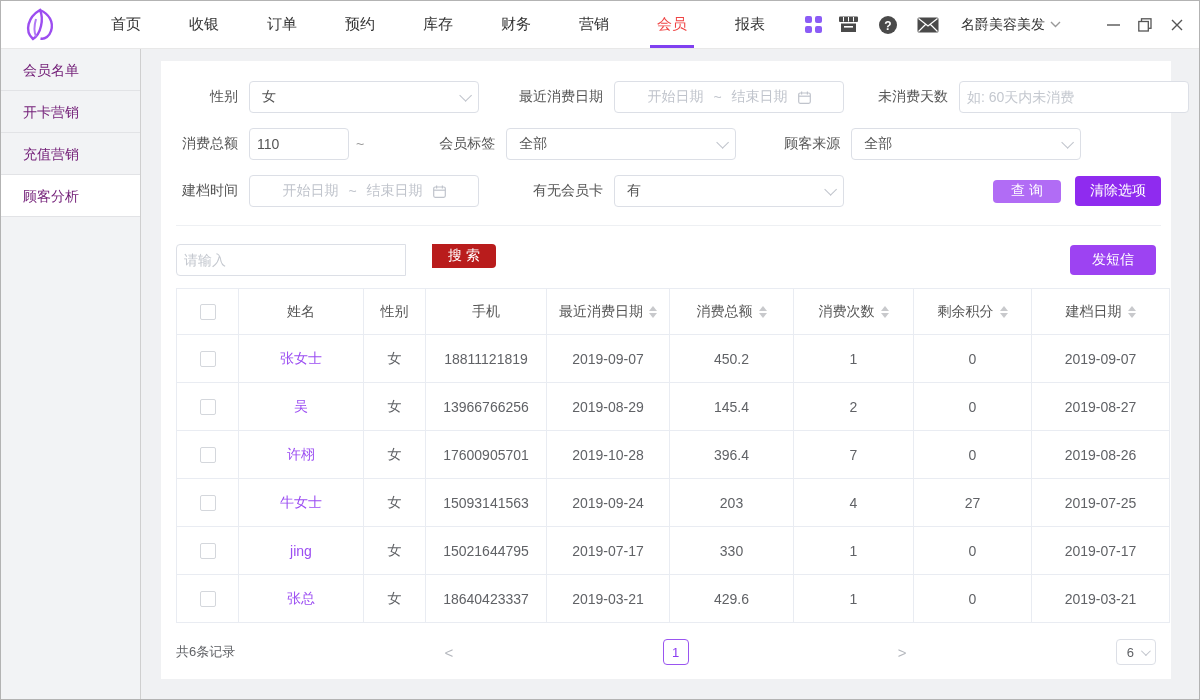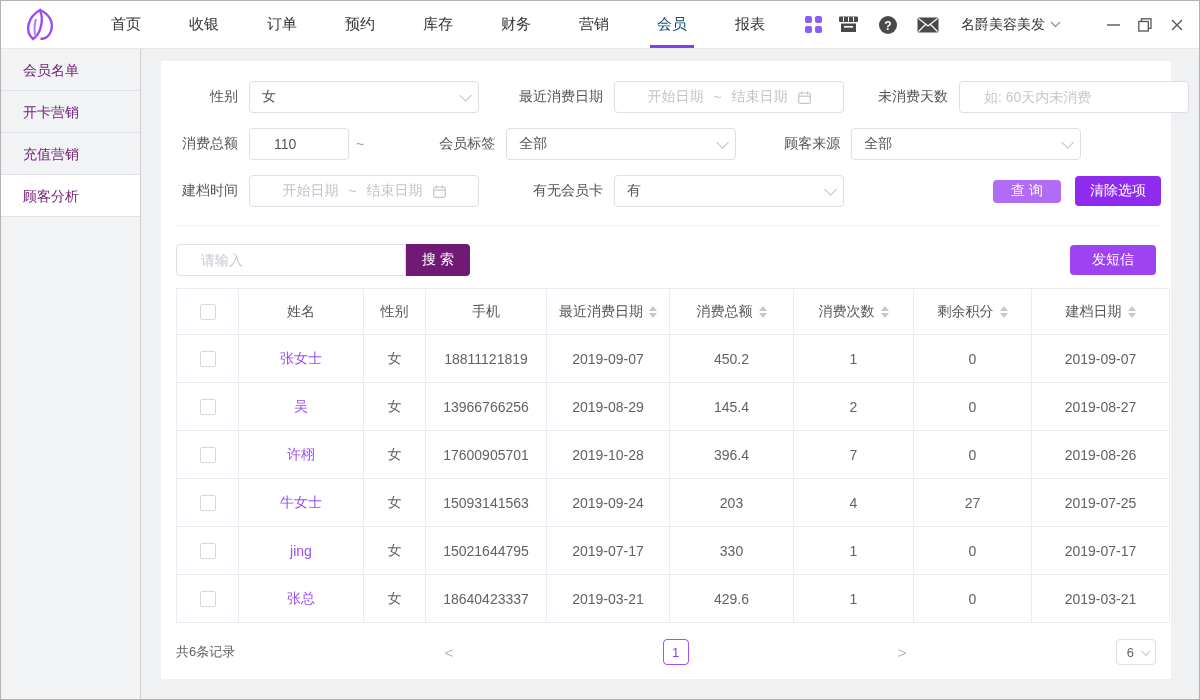--- a/index.html
+++ b/index.html
@@ -5,21 +5,21 @@
   * { margin:0; padding:0; box-sizing:border-box; }
   html,body { width:1200px; height:700px; }
   body { font-family:"Liberation Sans","DejaVu Sans",sans-serif; font-size:14px; color:#333; background:#fff; }
   .window { width:1200px; height:700px; border:1px solid #b3b3b3; display:flex; flex-direction:column; overflow:hidden; background:#fff; }
 
   
   .navbar { height:48px; flex:0 0 48px; display:flex; align-items:center; padding:0 14px 0 18px; border-bottom:1px solid #e8e8e8; background:#fff; position:relative; }
   .logo { width:44px; height:38px; display:flex; align-items:center; justify-content:center; margin-right:24px; }
   .nav-items { display:flex; align-items:center; height:100%; }
   .nav-item { position:relative; height:100%; display:flex; align-items:center; padding:0 24px; font-size:15px; color:#333; cursor:pointer; white-space:nowrap; }
-  .nav-item.active { color:#0c4a6e; }
+  .nav-item.active { color:#ef4444; }
   .nav-item.active::after { content:""; position:absolute; left:50%; transform:translateX(-50%); bottom:0; width:44px; height:3px; background:#8040f0; }
   .grid-icon { width:17px; height:17px; display:grid; grid-template-columns:7px 7px; grid-template-rows:7px 7px; gap:3px; margin-left:16px; cursor:pointer; }
   .grid-icon span { background:#8b5cf6; border-radius:2px; }
   .nav-right { margin-left:auto; display:flex; align-items:center; gap:18px; }
   .nav-icon { width:22px; height:20px; display:flex; align-items:center; justify-content:center; cursor:pointer; }
   .account { display:flex; align-items:center; gap:5px; font-size:14px; color:#333; cursor:pointer; margin-left:4px; }
   .win-controls { display:flex; align-items:center; gap:16px; margin-left:26px; }
   .win-btn { width:16px; height:16px; display:flex; align-items:center; justify-content:center; cursor:pointer; }
 
   
@@ -33,35 +33,35 @@
   
   .filter-row { display:flex; align-items:center; margin-bottom:15px; }
   .f-cell { display:flex; align-items:center; }
   .f-label { text-align:right; padding-right:11px; color:#555; font-size:14px; white-space:nowrap; }
   .lab1 { width:73px; } .lab2 { width:101px; } .lab3 { width:81px; }
   .field { height:32px; border:1px solid #dcdfe6; border-radius:4px; background:#fff; }
   .select-box { width:230px; display:flex; align-items:center; padding:0 10px 0 12px; justify-content:space-between; cursor:pointer; color:#555; }
   .chev { width:9px; height:9px; border-right:1.5px solid #c0c4cc; border-bottom:1.5px solid #c0c4cc; transform:rotate(45deg) translateY(-3px); }
   .date-range { width:230px; display:flex; align-items:center; justify-content:center; gap:10px; color:#c0c4cc; padding:0 10px; cursor:pointer; }
   .date-range .ph { font-size:14px; }
-  .text-input { padding:0 24px; font-size:14px; color:#555; font-family:inherit; outline:none; }
+  .text-input { padding:0 7px; font-size:14px; color:#555; font-family:inherit; outline:none; }
   .text-input::placeholder { color:#c4c8cf; }
   .w230 { width:230px; } .w100 { width:100px; } .w110 { width:110px; }
   .tilde { color:#999; margin:0 7px; }
   .gapcol { margin-left:34px; }
   .btn { border:none; border-radius:4px; color:#fff; font-size:14px; font-family:inherit; cursor:pointer; }
   .btn-query { width:68px; height:23px; background:#b16cf5; margin-left:auto; }
   .btn-clear { width:86px; height:30px; background:#8f2bef; margin-left:14px; }
   .actions-cell { flex:1; display:flex; align-items:center; }
 
   
   .section2 { border-top:1px solid #eef0f3; margin-top:18px; padding-top:18px; display:flex; align-items:center; }
   .search-group { display:flex; }
   .search-input { width:230px; height:32px; border:1px solid #dcdfe6; border-radius:4px 0 0 4px; }
-  .btn-search { width:64px; height:32px; background:#701a75; border-radius:0 4px 4px 0; }
+  .btn-search { width:64px; height:24px; background:#b91c1c; border-radius:0 4px 4px 0;margin-left:26px; }
   .btn-sms { width:86px; height:30px; background:#9d43f2; margin-left:auto; margin-right:5px; }
 
   
   .table-wrap { margin-top:12px; margin-right:5px; }
   table { width:100%; border-collapse:collapse; table-layout:fixed; }
   th,td { border:1px solid #e9ecf2; text-align:center; font-weight:normal; font-size:14px; }
   th { height:46px; color:#555; background:#fff; }
   td { height:48px; color:#606266; }
   .th-inner { display:inline-flex; align-items:center; gap:6px; }
   .sort-icon { display:inline-flex; flex-direction:column; gap:2px; cursor:pointer; }

